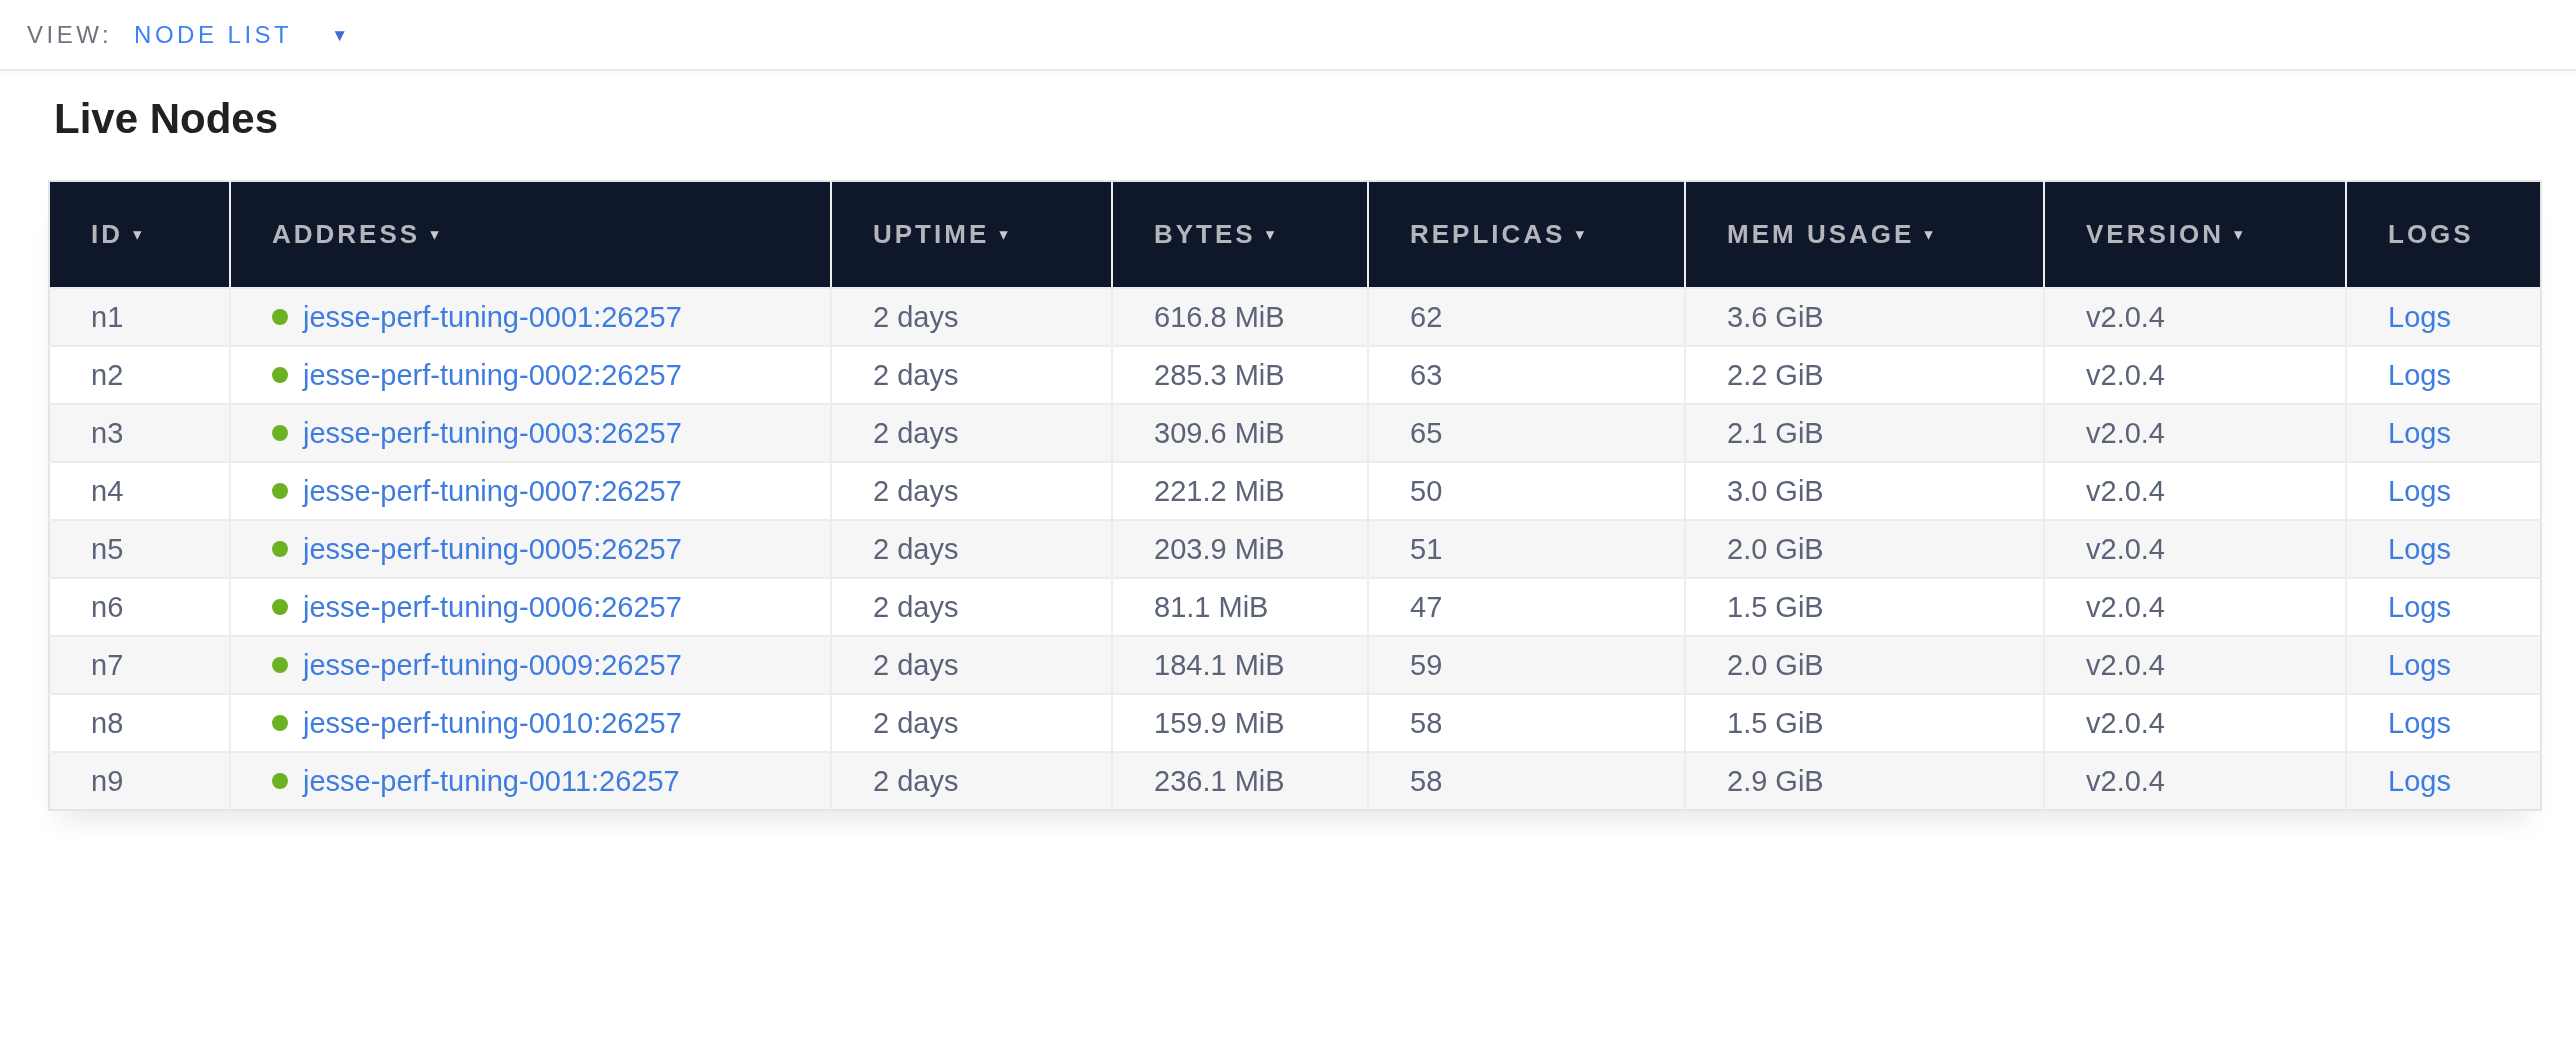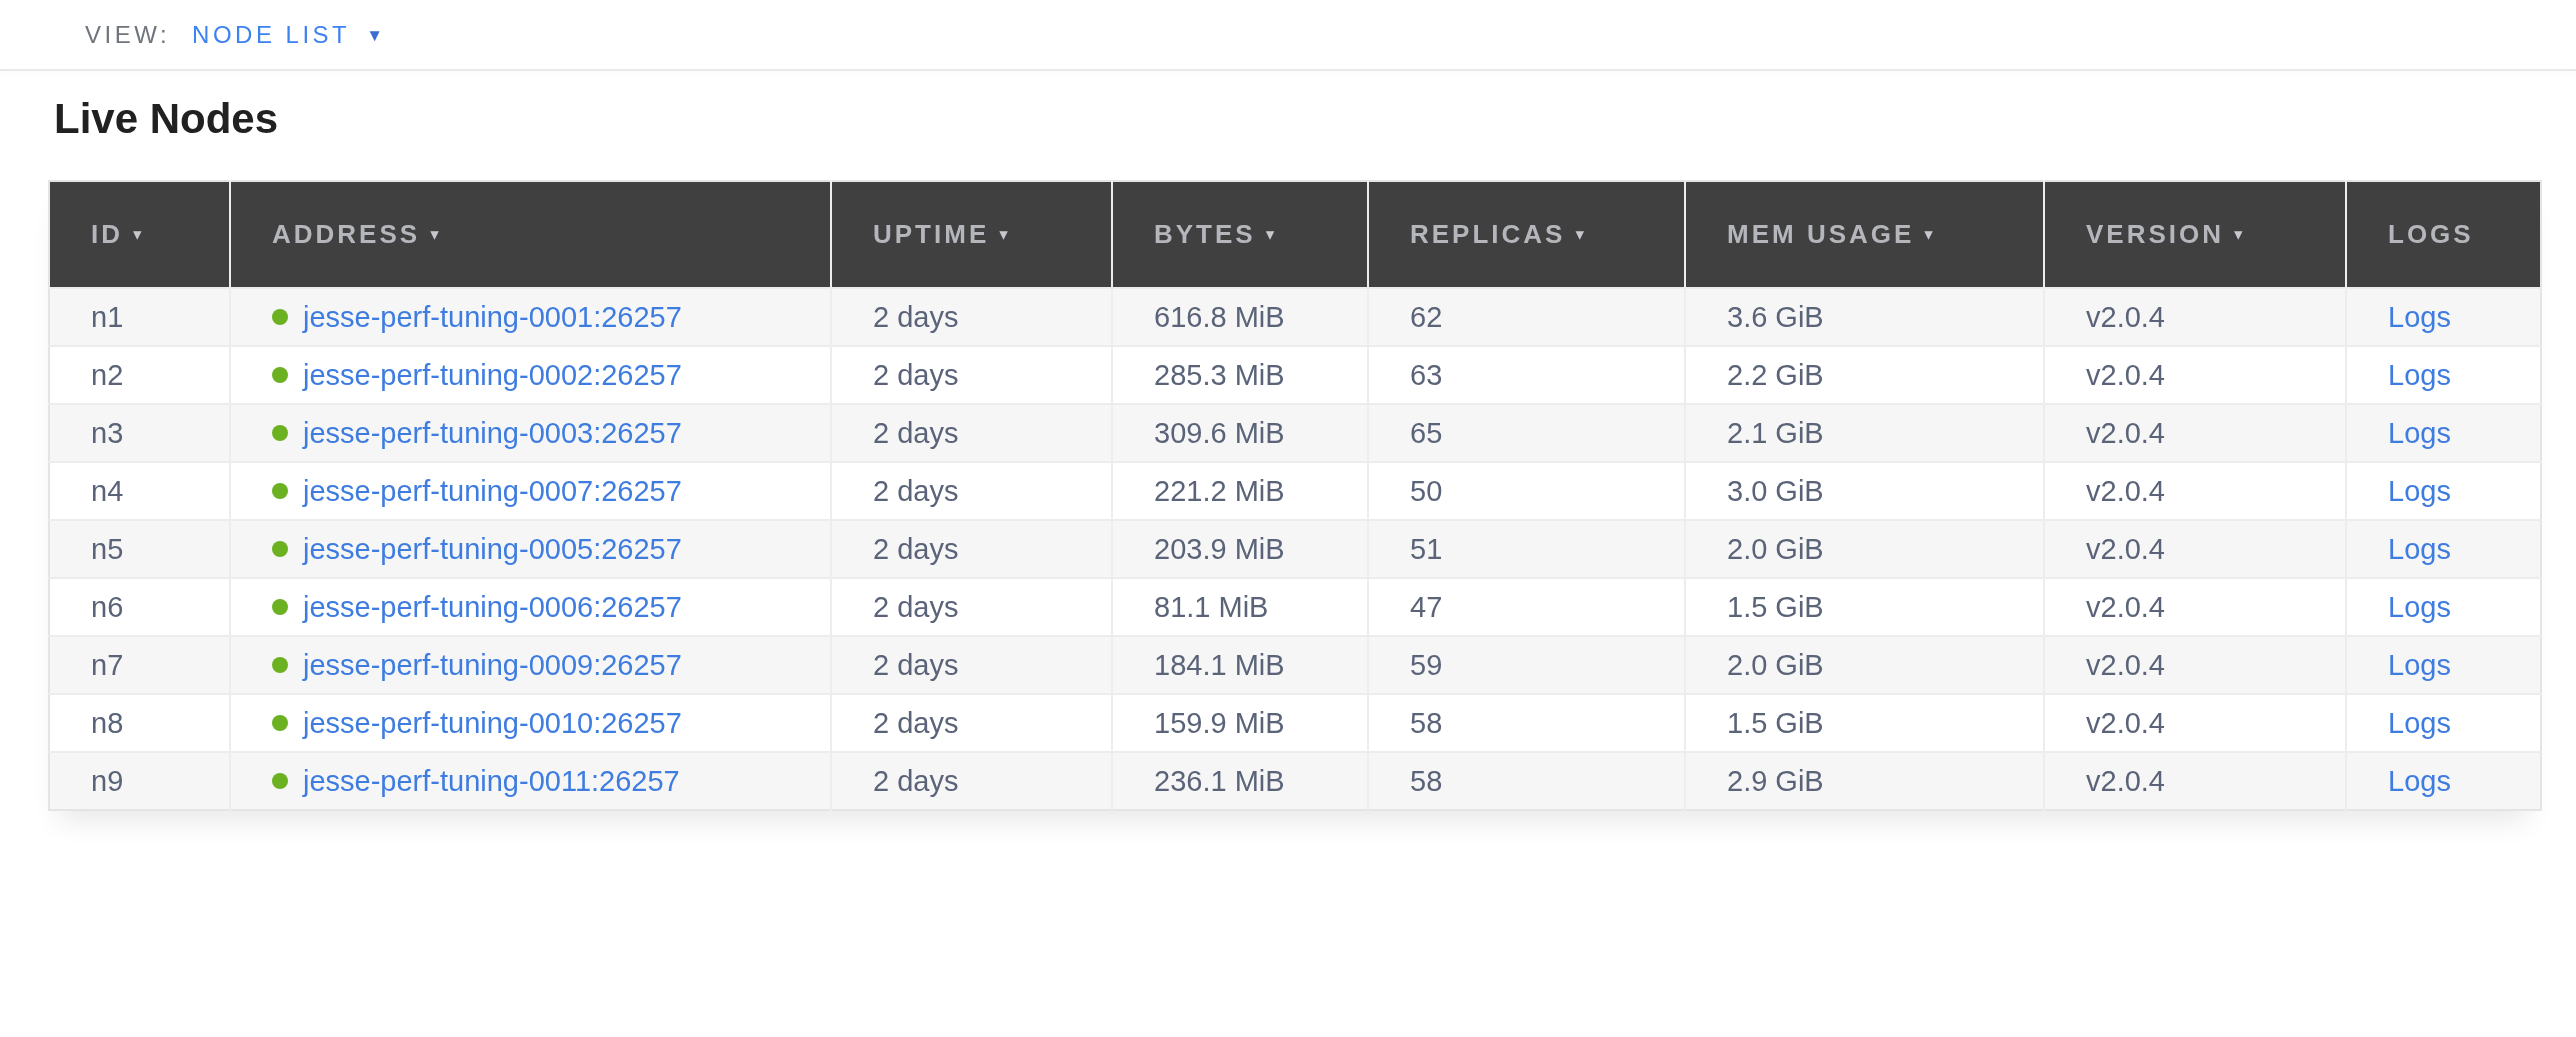--- a/index.html
+++ b/index.html
@@ -19,29 +19,29 @@
     background:#ffffff;
     font-family:"Liberation Sans","DejaVu Sans",sans-serif;
     -webkit-font-smoothing:antialiased;
   }
   .topbar{
     height:71px;
     background:#ffffff;
     border-bottom:2px solid #e9e9ea;
     box-shadow:0 3px 4px rgba(0,0,0,0.02);
     display:flex;align-items:center;
-    padding-left:85px;
+    padding-left:27px;
     position:relative;z-index:5;
   }
   .view-label{
     font-size:24px;letter-spacing:3.5px;color:var(--view-gray);
     font-weight:400;
   }
   .view-dropdown{
-    display:flex;align-items:center;margin-left:22px;cursor:pointer;
+    display:flex;align-items:center;margin-left:22px;cursor:pointer;gap:23px;
   }
   .view-value{
     font-size:24px;letter-spacing:3.5px;color:var(--topnav-blue);
     font-weight:400;
   }
   .view-caret{
     font-size:17px;color:#3a6ed2;margin-left:16px;line-height:1;
     transform:translateY(1px);
   }
   .page-title{
@@ -65,21 +65,21 @@
     vertical-align:middle;
     text-align:left;
     padding:0 0 0 41px;
     overflow:hidden;white-space:nowrap;
   }
   th:last-child,td:last-child{border-right:none;}
   thead th{
     height:107px;
     font-size:26px;letter-spacing:3px;font-weight:600;
     color:var(--header-gray);
-    background:#404040;
+    background:#0f172a;
     cursor:pointer;
   }
   .sort-arrow{
     font-size:17px;color:#c6c8cd;margin-left:10px;
     display:inline-block;transform:translateY(-3px);
   }
   tbody tr{border-top:2px solid #ececed;height:58px;}
   tbody tr:nth-child(odd){background:var(--stripe);}
   tbody tr:nth-child(even){background:#ffffff;}
   td{

